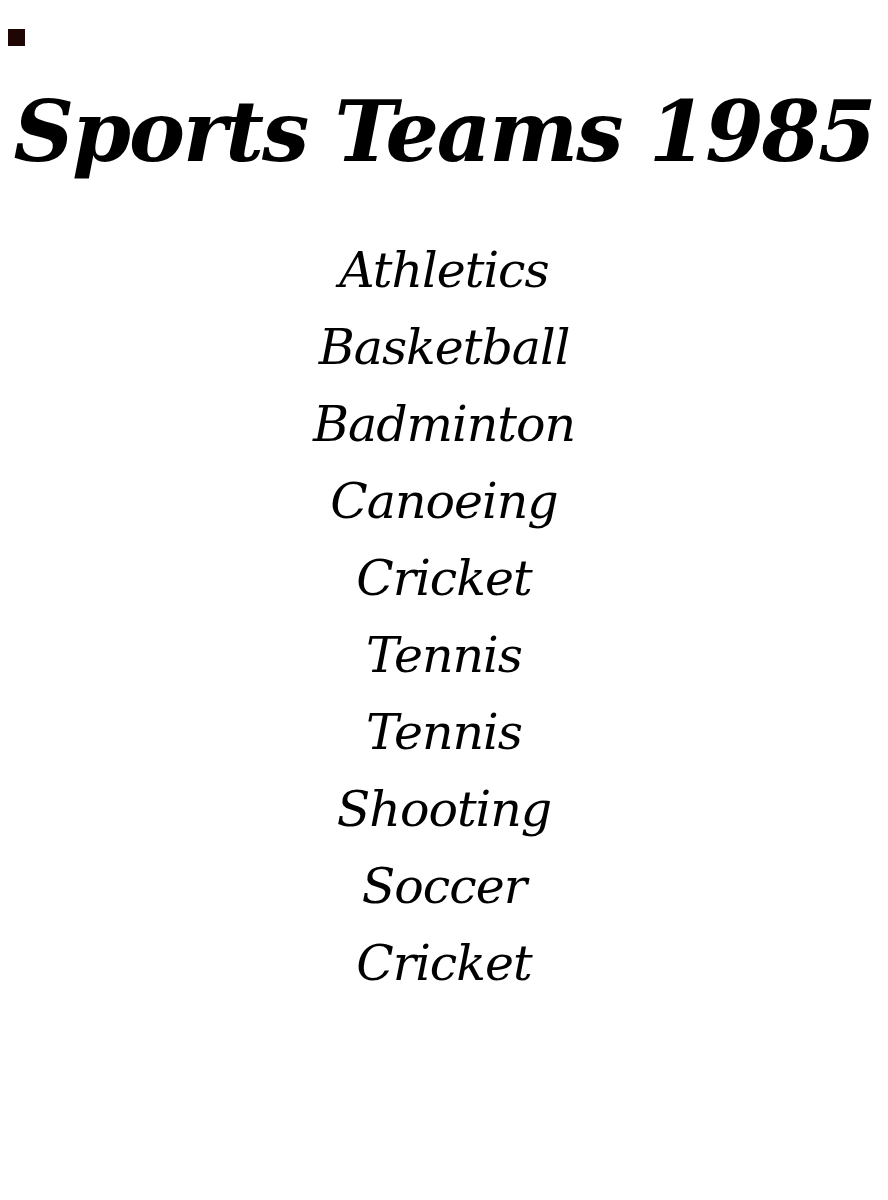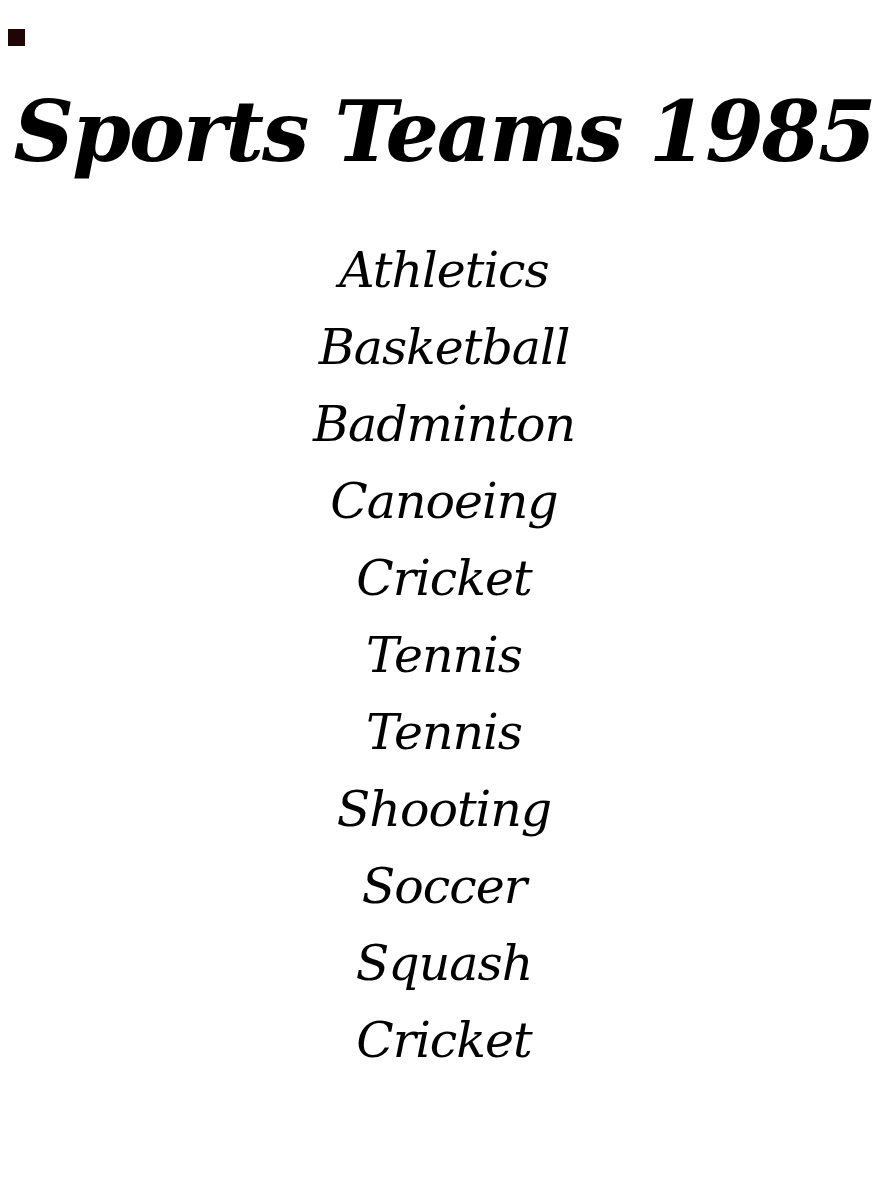--- a/index.html
+++ b/index.html
@@ -57,16 +57,15 @@
   <div class="sports-list">
     <div class="item">Athletics</div>
     <div class="item">Basketball</div>
     <div class="item">Badminton</div>
     <div class="item">Canoeing</div>
     <div class="item">Cricket</div>
     <div class="item">Tennis</div>
     <div class="item">Tennis</div>
     <div class="item">Shooting</div>
     <div class="item">Soccer</div>
-    <div class="item">Squash</div>
     <div class="item">Cricket</div>
   </div>
 </div>
 
 </body></html>

